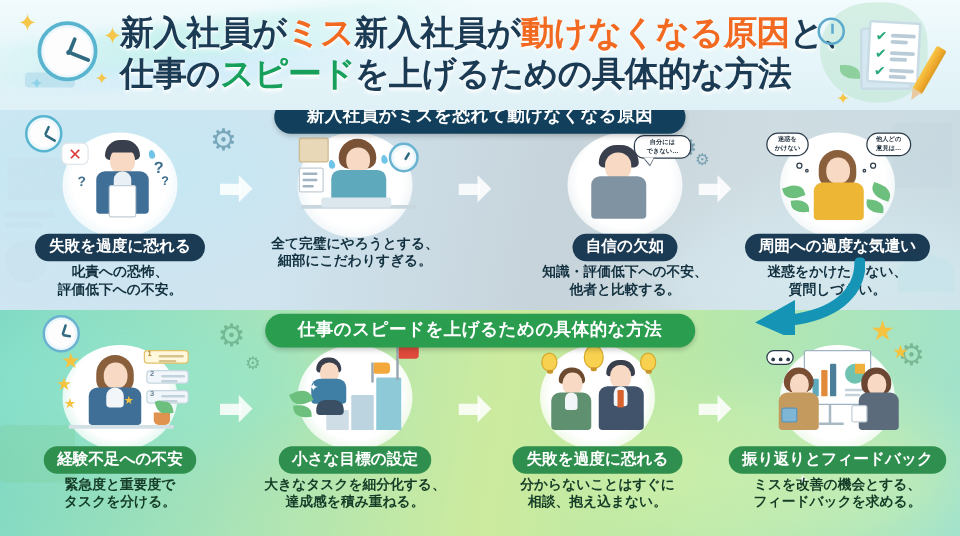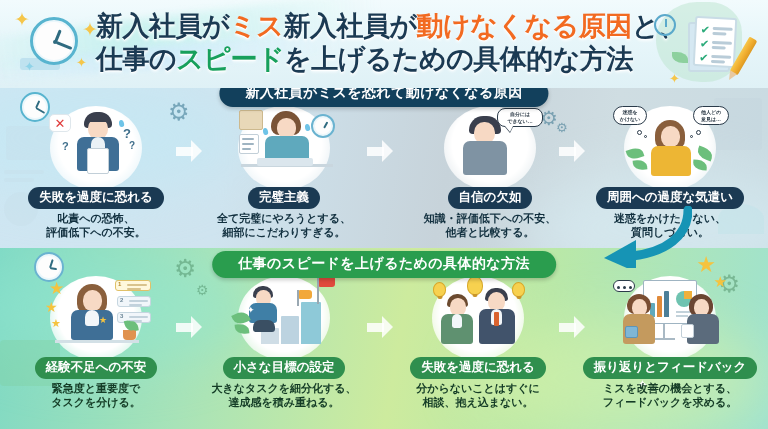--- a/index.html
+++ b/index.html
@@ -141,21 +141,21 @@
   .lbl-green { background: #2f8f4e; }
   .card-desc {
     margin-top: 3px; font-size: 11px; font-weight: 700; line-height: 13.5px;
     color: #12303f; white-space: pre-line;
   }
   #section2 .card-desc { color: #143c26; }
 
   
   #card1 { left: 8px;   top: 102px; }
   #card2 { left: 196px; top: 102px; }
-  #card3 { left: 402px; top: 102px; }
+  #card3 { left: 412px; top: 102px; }
   #card4 { left: 582px; top: 102px; }
   
   #card5 { left: 8px;   top: 272px; }
   #card6 { left: 196px; top: 272px; }
   #card7 { left: 390px; top: 272px; }
   #card8 { left: 582px; top: 272px; }
 
   
   .chevron {
     position: absolute; width: 26px; height: 22px; z-index: 6;
@@ -345,21 +345,20 @@
 
         <div class="hair" style="left:46px;top:9px;width:30px;height:24px;border-radius:15px 15px 8px 8px;background:#7a5336;"></div>
         <div class="head" style="left:52px;top:16px;width:19px;height:20px;"></div>
         <div class="body" style="left:40px;top:34px;width:44px;height:28px;background:#5fa9bd;"></div>
 
         <div style="position:absolute;left:16px;top:62px;width:92px;height:3px;background:#c9d6de;"></div>
         <div style="position:absolute;left:32px;top:56px;width:56px;height:8px;background:#dbe6ed;border-radius:2px;"></div>
         <div class="droplet" style="left:80px;top:22px;"></div>
         <div class="droplet" style="left:38px;top:26px;"></div>
       </div>
-      <div class="card-label lbl-navy">完璧主義</div>
       <div class="card-desc">全て完璧にやろうとする、
 細部にこだわりすぎる。</div>
     </div>
 
     <div class="card" id="card3" style="top:14px;">
       <div class="art">
         <div class="halo"></div>
         <div class="bubble tail-bl" style="left:66px;top:6px;width:46px;">自分には
 できない…</div>
         <div class="hair" style="left:38px;top:14px;width:32px;height:18px;border-radius:15px 15px 4px 4px;"></div>

